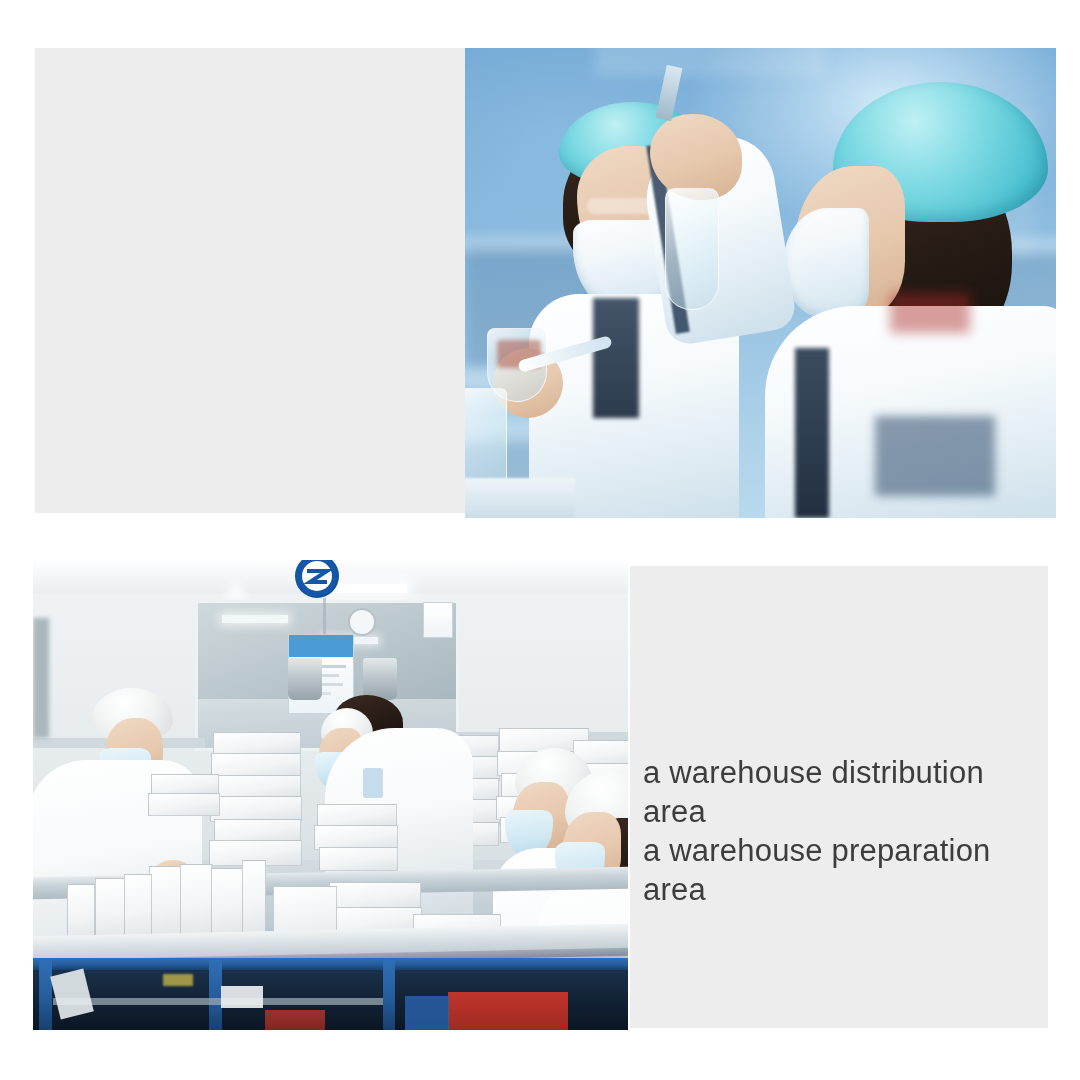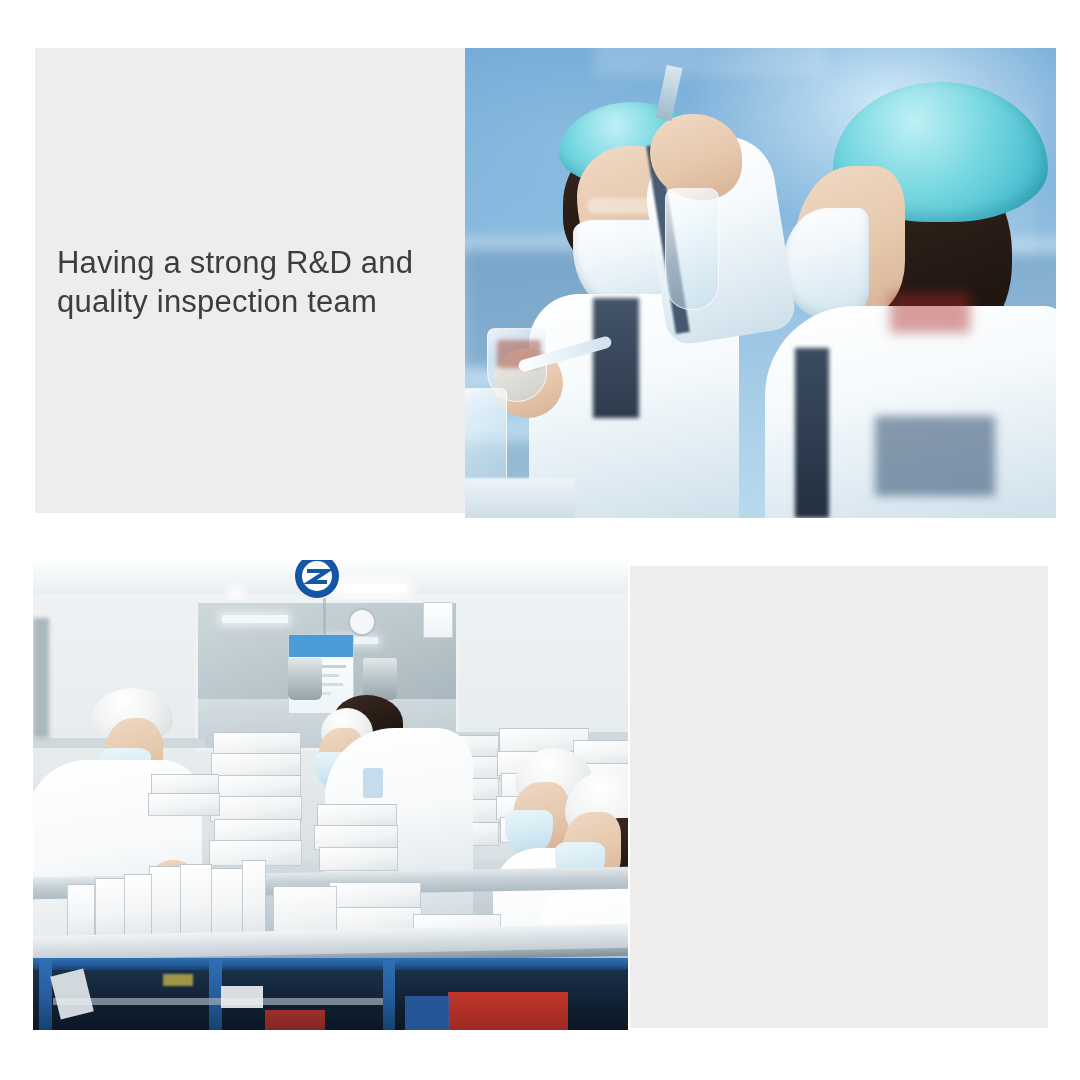--- a/index.html
+++ b/index.html
@@ -186,22 +186,20 @@
     background: linear-gradient(180deg, #c0352b 0%, #9e2a22 100%);
   }
 </style>
 </head>
 <body>
 
 <div class="page">
 
   <div class="panel" id="panel-one"></div>
 
-  <div class="caption" id="caption-one">Having a strong R&amp;D and
-quality inspection team</div>
 
   <div class="photo" id="photo-one">
     <div class="lab-scene"></div>
 
     <div class="lab-band" style="left:-10px; top:188px; width:250px; height:16px;"></div>
     <div class="lab-dark" style="left:0px; top:200px; width:235px; height:120px; opacity:.5;"></div>
     <div class="lab-band" style="left:-10px; top:320px; width:250px; height:20px;"></div>
     <div class="lab-dark" style="left:-10px; top:392px; width:230px; height:78px; opacity:.45;"></div>
     <div class="lab-band" style="left:-10px; top:372px; width:235px; height:22px; opacity:.6;"></div>
 
@@ -245,20 +243,22 @@
     <div style="position:absolute; left:52px; top:300px; width:96px; height:12px; background:linear-gradient(90deg,#ffffff,#cfe2ee); border-radius:6px; transform:rotate(-16deg);"></div>
     <div class="glass-ware" style="left:-4px; top:340px; width:44px; height:108px; border-radius:6px 6px 8px 8px;"></div>
     <div style="position:absolute; left:-10px; top:430px; width:120px; height:52px; background:linear-gradient(180deg,#eef5f9,#c3d7e4); filter:blur(1px);"></div>
 
     <div style="position:absolute; left:425px; top:245px; width:80px; height:40px; background:rgba(170,40,40,.45); filter:blur(6px);"></div>
     <div style="position:absolute; left:410px; top:368px; width:120px; height:80px; background:rgba(30,60,95,.5); filter:blur(5px);"></div>
   </div>
 
   <div class="panel" id="panel-two"></div>
 
+  <div class="caption" id="caption-two">a warehouse distribution area
+a warehouse preparation area</div>
 
   <div class="photo" id="photo-two">
     <div class="wh-scene"></div>
 
     <div class="wh-wall" style="left:0; top:0; width:595px; height:300px;"></div>
     <div style="position:absolute; left:0; top:0; width:595px; height:34px; background:linear-gradient(180deg,#fdfefe,#e9eef0);"></div>
     <div style="position:absolute; left:300px; top:24px; width:74px; height:9px; background:#ffffff; box-shadow:0 0 14px 5px rgba(255,255,255,.9);"></div>
     <div style="position:absolute; left:198px; top:28px; width:10px; height:10px; border-radius:50%; background:#f7fbfc; box-shadow:0 0 10px 4px rgba(255,255,255,.8);"></div>
 
     <div class="wh-window" style="left:162px; top:40px; width:258px; height:145px;">

